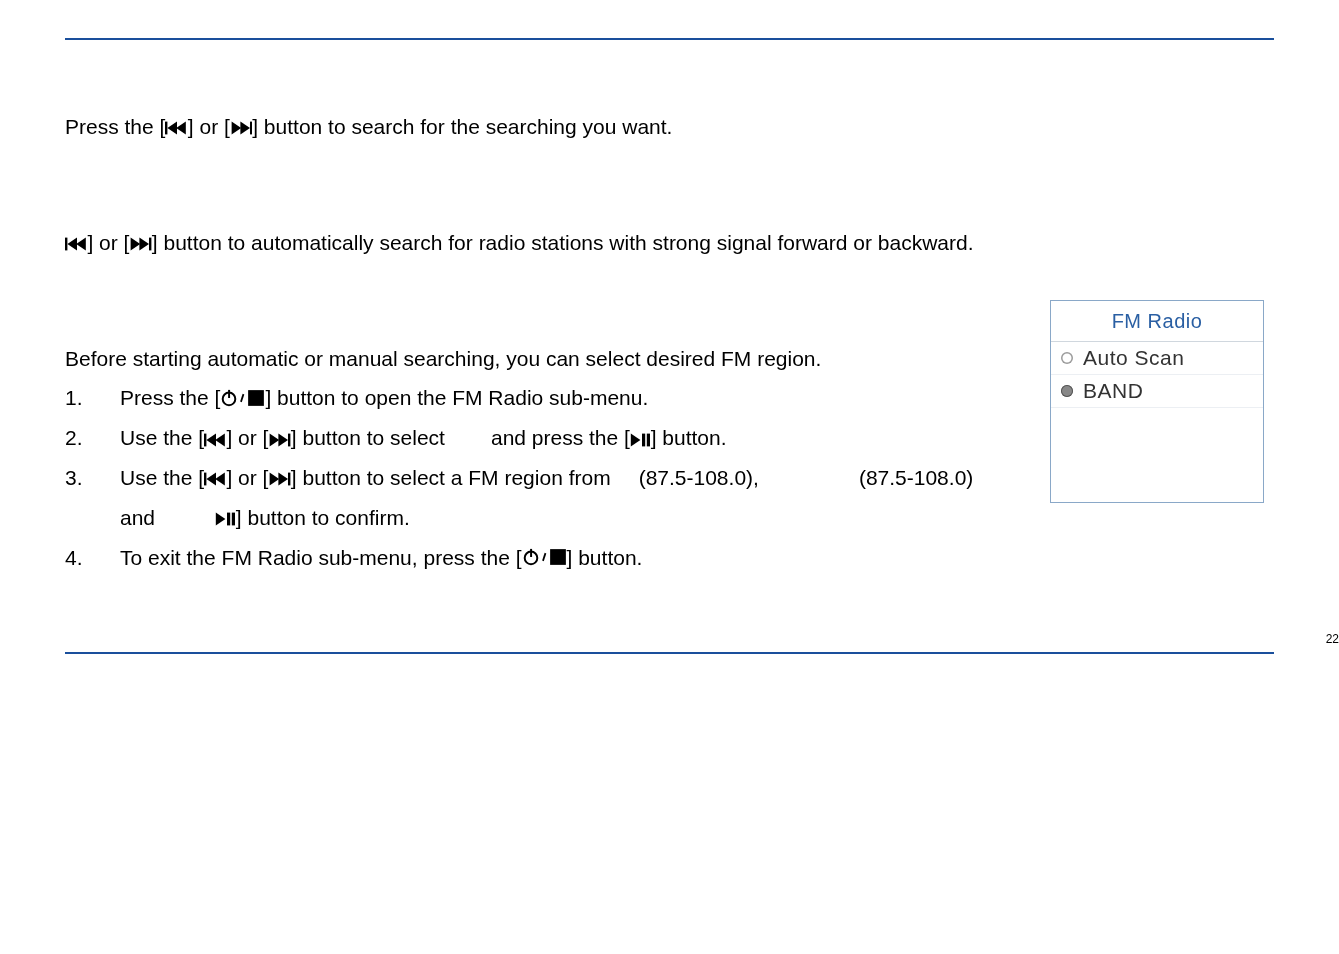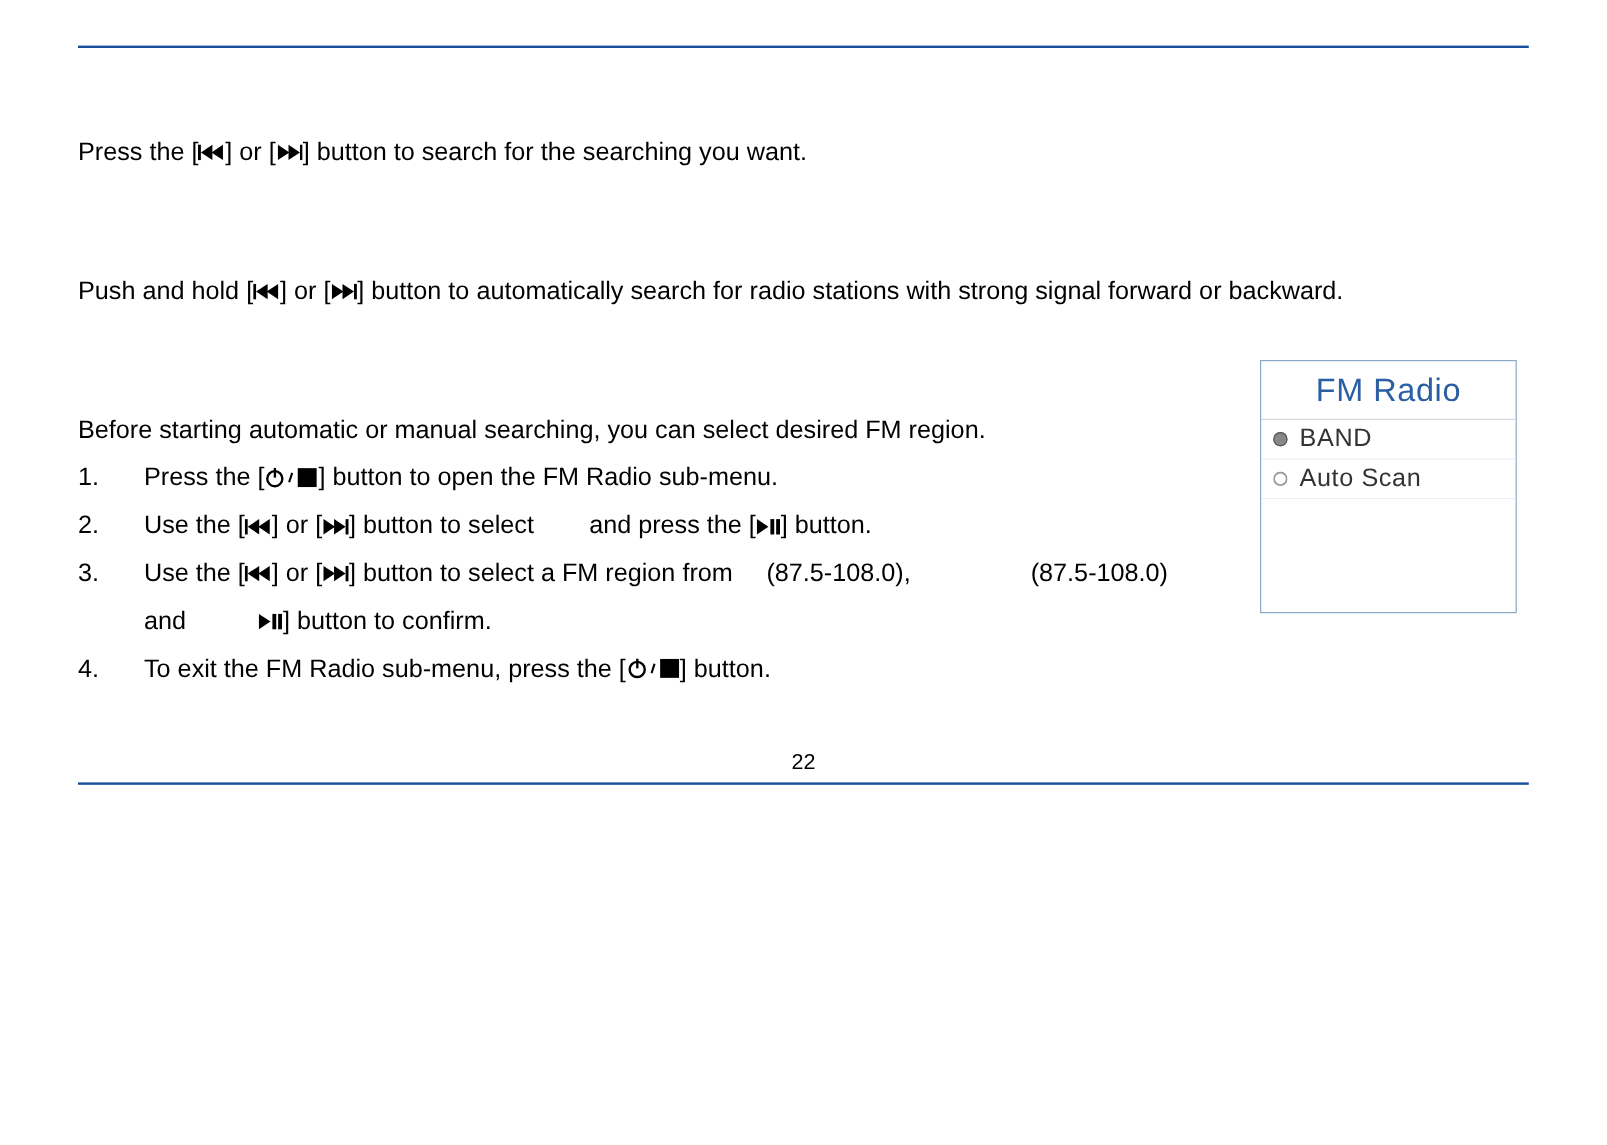--- a/index.html
+++ b/index.html
@@ -32,22 +32,22 @@
   position: absolute;
   left: 65px;
   right: 65px;
   bottom: 28px;
 }
 .pagenum {
   position: absolute;
   left: 0;
   right: 0;
   bottom: 36px;
-  text-align: center;
-  font-size: 18px;
+  text-align: right;
+  font-size: 12px;
   color: #000;
 }
 .content {
   position: absolute;
   left: 65px;
   top: 108px;
   width: 1210px;
   font-size: 21px;
   line-height: 1.8;
 }
@@ -96,21 +96,21 @@
   top: 300px;
   width: 214px;
   border: 1px solid #8aa8c8;
   font-family: Arial, sans-serif;
   box-sizing: border-box;
   background: #fff;
 }
 .fp-header {
   text-align: center;
   color: #2a5fa3;
-  font-size: 27px;
+  font-size: 20px;
   padding: 9px 0 8px 0;
   border-bottom: 1px solid #d0d7de;
   letter-spacing: 0.5px;
 }
 .fp-row {
   display: flex;
   align-items: center;
   padding: 4px 10px;
   font-size: 21px;
   color: #333;
@@ -150,21 +150,20 @@
             <polygon points="13,2 25,10 13,18"></polygon>
             <rect x="25" y="2" width="3" height="16"></rect>
           </svg>
       </span>
       <span>] button to search for the searching you want.</span>
     </div>
 
     <div class="gap-sm"></div>
 
     <div class="row">
-      <span>Push and hold [</span>
       <span>
         <svg class="icon" viewBox="0 0 28 20">
             <rect x="0" y="2" width="3" height="16"></rect>
             <polygon points="14,10 26,2 26,18"></polygon>
             <polygon points="3,10 15,2 15,18"></polygon>
           </svg>
       </span>
       <span>] or [</span>
       <span>
         <svg class="icon" viewBox="0 0 28 20">
@@ -296,25 +295,25 @@
         </span>
         <span>] button.</span>
       </span>
     </div>
 
   </div>
 
   <div class="float-panel">
     <div class="fp-header">FM Radio</div>
     <div class="fp-row">
+      <span class="dot dot-empty"></span>
+      <span>Auto Scan</span>
+    </div>
+    <div class="fp-row">
       <span class="dot dot-filled"></span>
       <span>BAND</span>
-    </div>
-    <div class="fp-row">
-      <span class="dot dot-empty"></span>
-      <span>Auto Scan</span>
     </div>
     <div class="fp-pad"></div>
   </div>
 
   <div class="pagenum">22</div>
   <hr class="botdiv">
 </div>
 
 </body></html>

